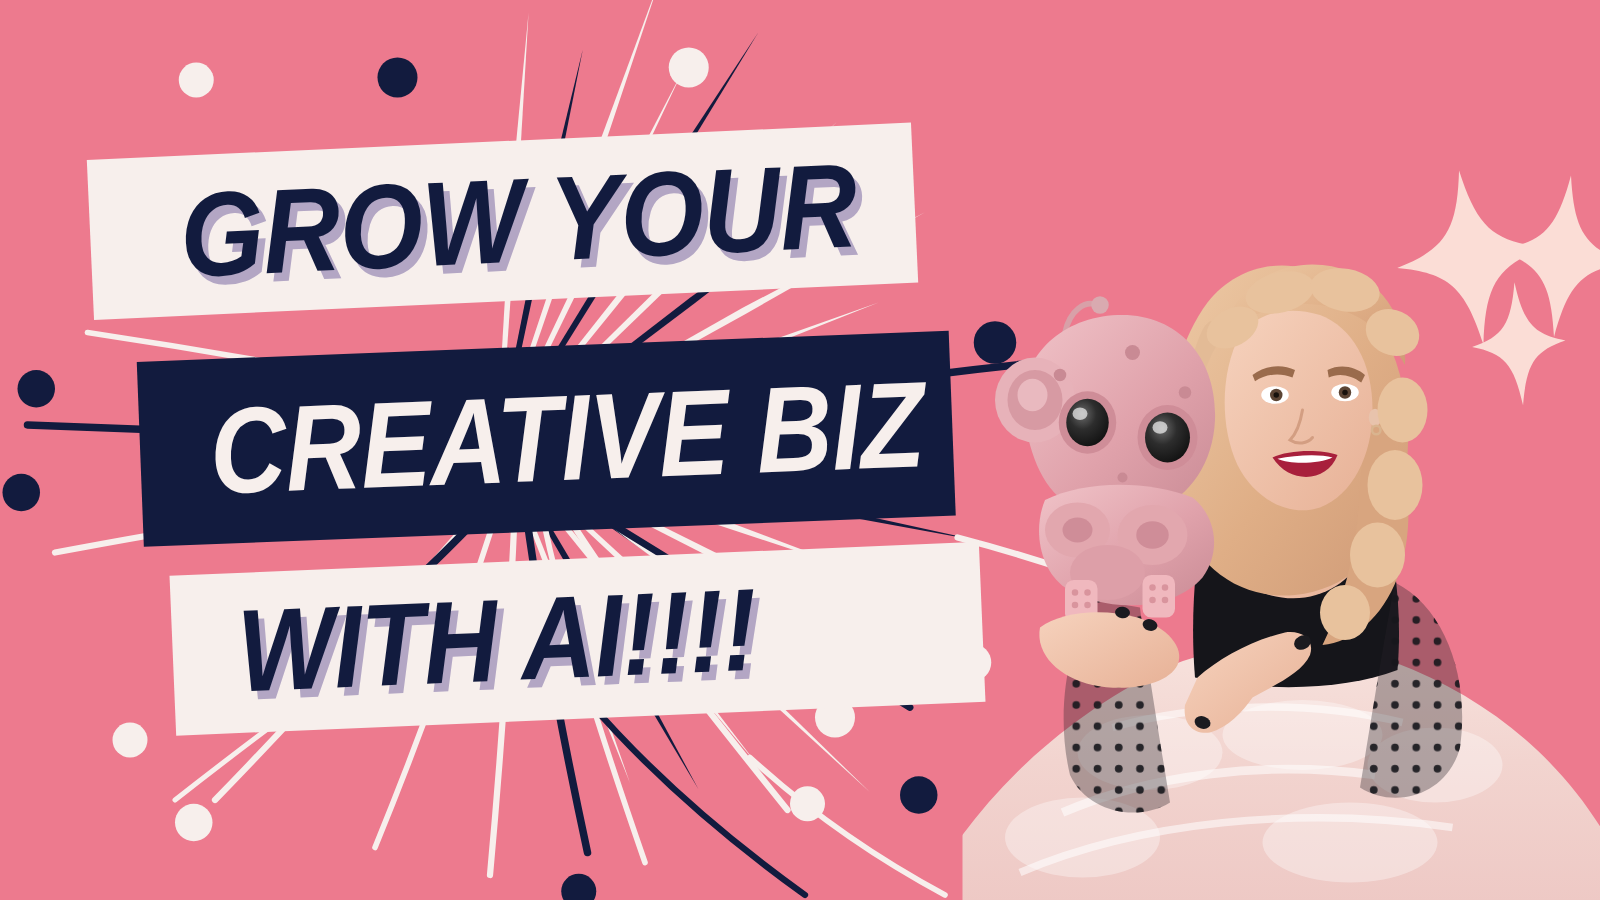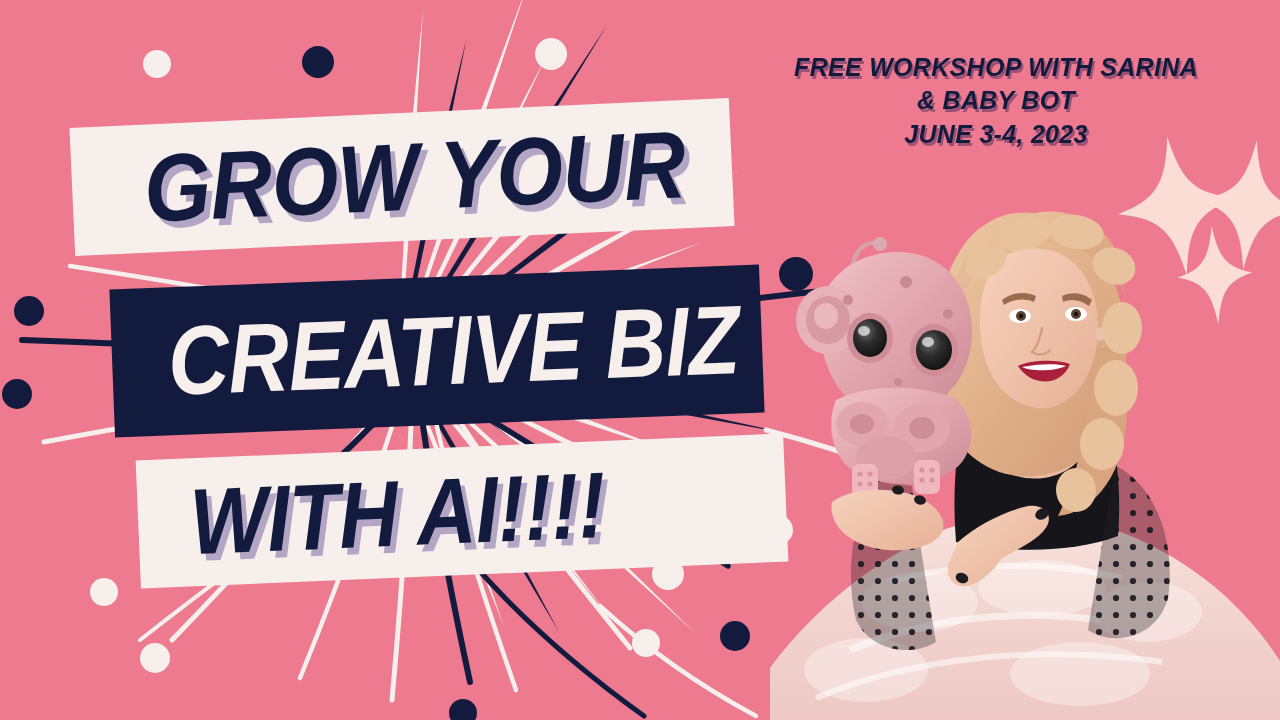--- a/index.html
+++ b/index.html
@@ -413,25 +413,20 @@
     <g>
       <path d="M62,352 C78,340 110,336 140,344 C164,352 178,368 172,382
                C164,398 132,404 104,398 C78,392 58,374 62,352 Z" fill="url(#gSkin)"></path>
       <g fill="#1b1b20">
         <ellipse cx="150" cy="350" rx="6" ry="4.6" transform="rotate(16 150 350)"></ellipse>
         <ellipse cx="128" cy="340" rx="6" ry="4.6" transform="rotate(6 128 340)"></ellipse>
       </g>
     </g>
   </svg>
 
-  <div id="event-info">
-    <span class="line">FREE WORKSHOP WITH SARINA</span>
-    <span class="line">&amp; BABY BOT</span>
-    <span class="line">JUNE 3-4, 2023</span>
-  </div>
 
   <div class="block" id="block-grow">
     <span class="htext">GROW YOUR</span>
   </div>
 
   <div class="block" id="block-creative">
     <span class="htext">CREATIVE BIZ</span>
   </div>
 
   <div class="block" id="block-with">

